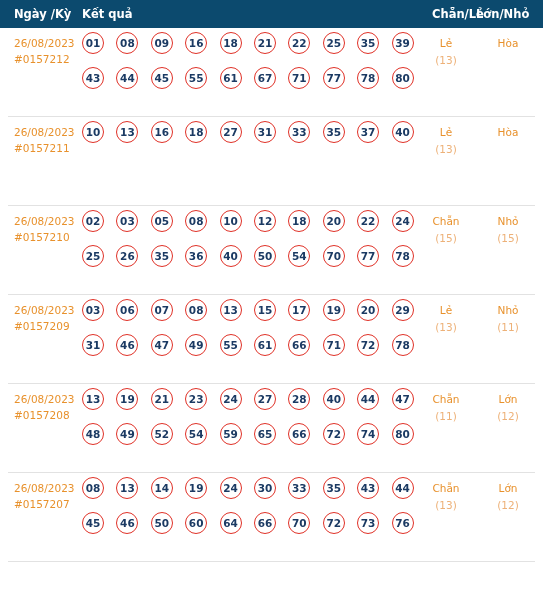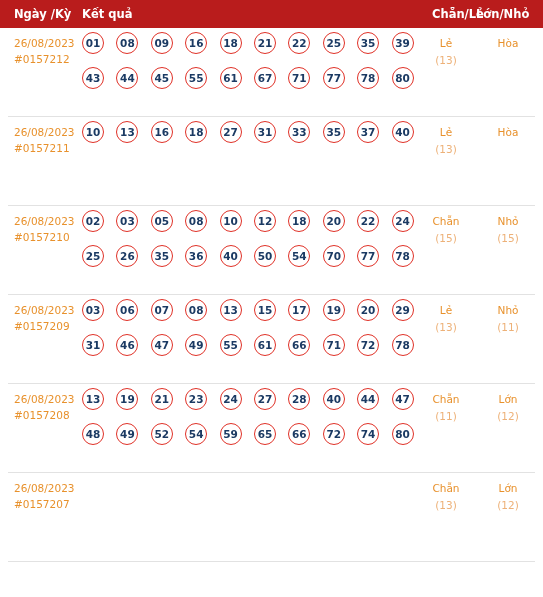--- a/index.html
+++ b/index.html
@@ -16,21 +16,21 @@
   }
 
   .table {
     width: 543px;
     position: relative;
   }
 
   
   .thead {
     height: 28px;
-    background: #b91c1c;
+    background: #0c4a6e;
     position: relative;
   }
   .th {
     position: absolute;
     top: 0;
     height: 28px;
     line-height: 28px;
     color: #ffffff;
     font-size: 11.5px;
     font-weight: bold;
@@ -179,19 +179,21 @@
         </div>
         <div class="cell-oe"><span>Chẵn</span><span class="cnt">(11)</span></div>
         <div class="cell-bs"><span>Lớn</span><span class="cnt">(12)</span></div>
       </div>
       <div class="row">
         <div class="cell-date">
           <span class="kyline">26/08/2023</span>
           <span class="kyline">#0157207</span>
         </div>
         <div class="cell-results">
+          <div class="ball-row"><span class="ball">08</span><span class="ball">13</span><span class="ball">14</span><span class="ball">19</span><span class="ball">24</span><span class="ball">30</span><span class="ball">33</span><span class="ball">35</span><span class="ball">43</span><span class="ball">44</span></div>
+          <div class="ball-row"><span class="ball">45</span><span class="ball">46</span><span class="ball">50</span><span class="ball">60</span><span class="ball">64</span><span class="ball">66</span><span class="ball">70</span><span class="ball">72</span><span class="ball">73</span><span class="ball">76</span></div>
         </div>
         <div class="cell-oe"><span>Chẵn</span><span class="cnt">(13)</span></div>
         <div class="cell-bs"><span>Lớn</span><span class="cnt">(12)</span></div>
       </div>
     </div>
 
 </div>
 
 </body></html>

